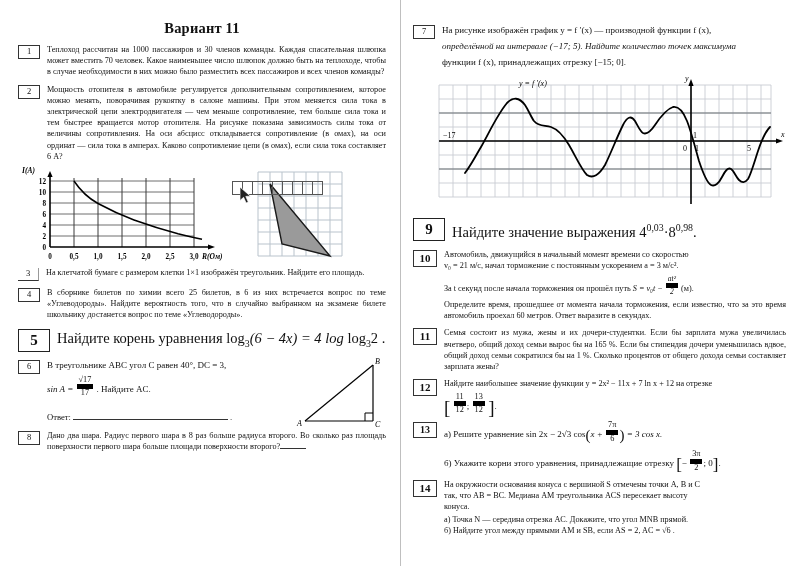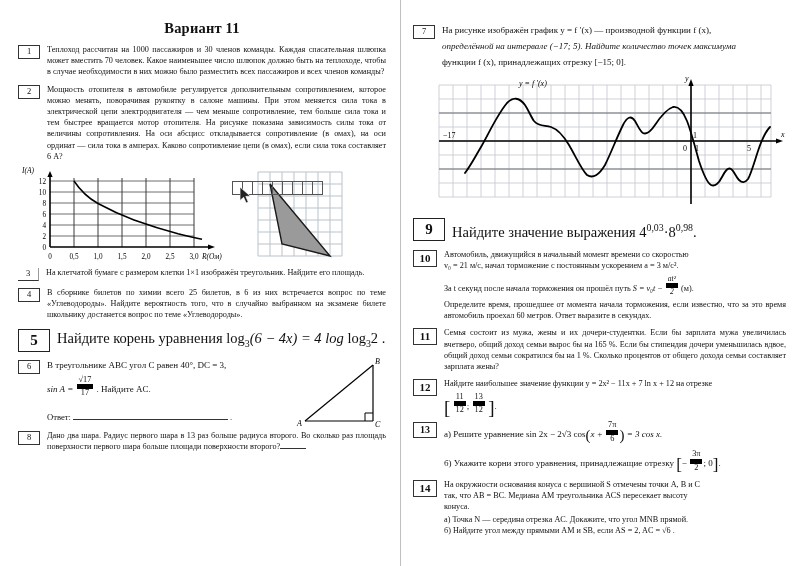--- a/index.html
+++ b/index.html
@@ -110,21 +110,21 @@
     text-align: center;
     font-size: .92em;
     line-height: 1.05;
     margin: 0 1px;
   }
   .frac .num { display: block; border-bottom: 5px solid #000000; padding: 0 2px; }
   .frac .den { display: block; padding: 0 2px; }
   sub, sup { font-size: .68em; }
 
   
-  .fig-row { display: flex; align-items: flex-end; gap: 17px; margin: 2px 0 3px 0; }
+  .fig-row { display: flex; align-items: flex-end; gap: 17px; margin: 2px 0 3px 0; font-weight: bold; }
 
   .cursor { position: absolute; }
 
   
   .boxgrid { display: flex; }
   .boxgrid div {
     width: 11px; height: 14px;
     border: 1px solid #555;
     margin-left: -1px;
     box-sizing: border-box;
@@ -268,21 +268,21 @@
           <text x="2" y="71" font-size="8" font-style="italic" font-family="Liberation Serif, serif">A</text>
           <text x="80" y="9" font-size="8" font-style="italic" font-family="Liberation Serif, serif">B</text>
           <text x="80" y="72" font-size="8" font-style="italic" font-family="Liberation Serif, serif">C</text>
         </svg>
       </div>
     </div>
 
     <div class="task" style="margin-top:4px;">
       <div class="tasknum">8</div>
       <div class="tasktext">
-        <span>Дано два шара. Радиус первого шара в 13 раз больше радиуса второго. Во сколько раз площадь поверхности первого шара больше площади поверхности второго?</span><span class="blankfill"></span>
+        <span>Дано два шара. Радиус первого шара в 8 раз больше радиуса второго. Во сколько раз площадь поверхности первого шара больше площади поверхности второго?</span><span class="blankfill"></span>
       </div>
     </div>
   </div>
 
   <div class="col col-right">
 
     
     <div class="task" style="margin-top:16px;">
       <div class="tasknum">7</div>
       <div class="tasktext mid">

